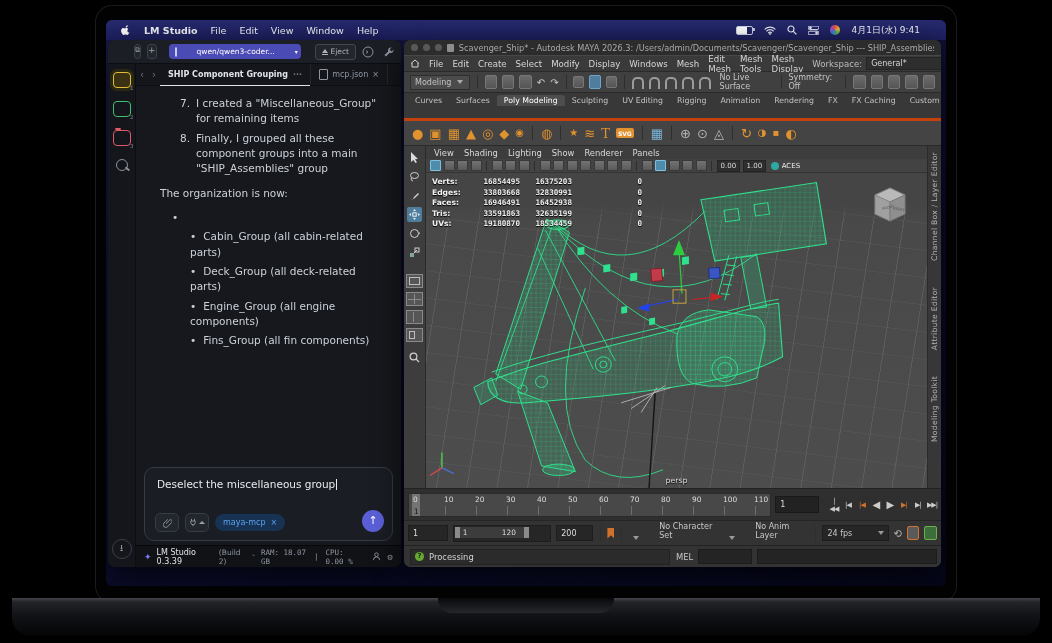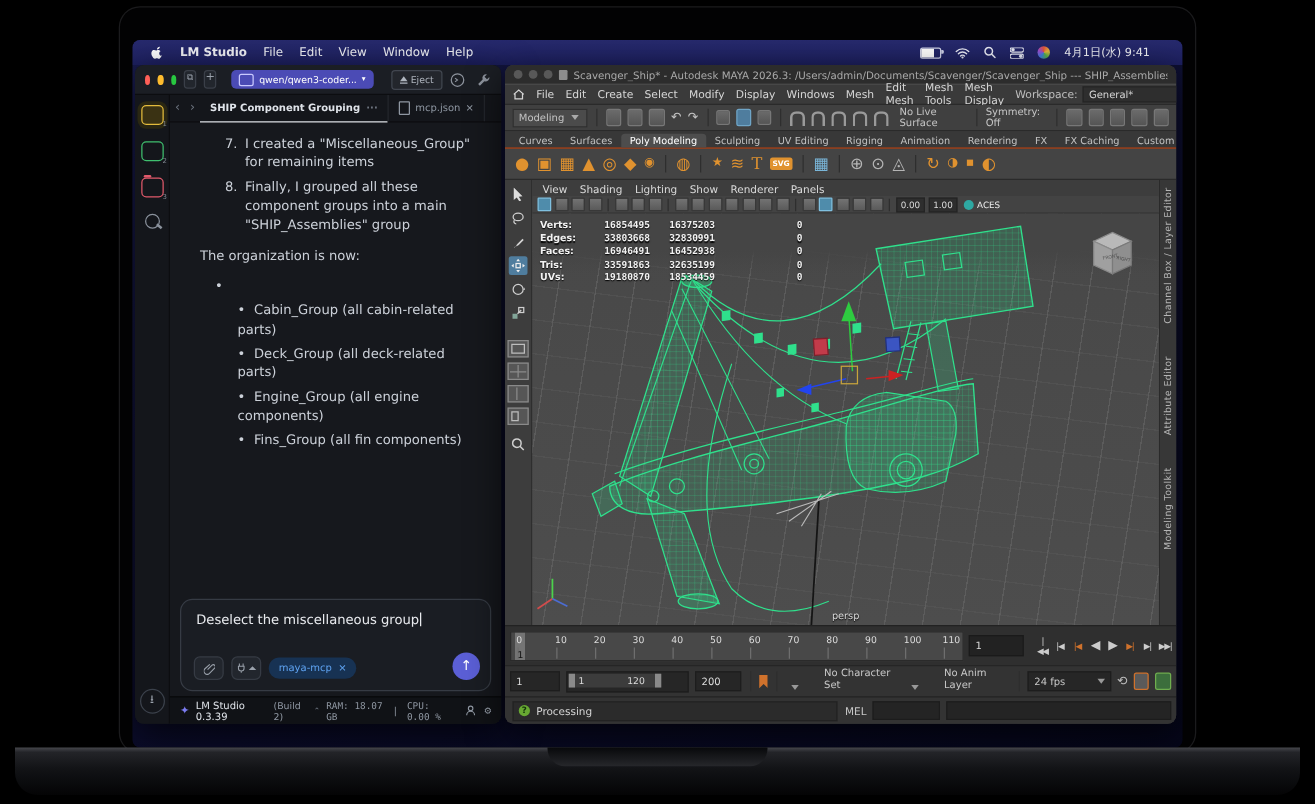--- a/index.html
+++ b/index.html
@@ -1,40 +1,40 @@
 <!DOCTYPE html>
 <html><head>
 <meta charset="utf-8">
 <style>
   html,body{margin:0;padding:0;background:#000;width:1052px;height:643px;overflow:hidden;
     font-family:"DejaVu Sans","Liberation Sans",sans-serif;-webkit-font-smoothing:antialiased}
   
   #screen-bezel{position:absolute;left:96px;top:6px;width:860px;height:596px;background:#020203;border-radius:16px;box-shadow:0 0 0 1px #1b1b1d}
-  #display{position:absolute;left:10px;top:26px;width:840px;height:566px;border-radius:6px;overflow:hidden;
+  #display{position:absolute;left:10px;top:14px;width:840px;height:566px;border-radius:6px;overflow:hidden;
     background:linear-gradient(155deg,#181b4e 0%,#101238 34%,#0a0b28 62%,#05061a 100%)}
   #base{position:absolute;left:12px;top:598px;width:1028px;height:38px;border-radius:0 0 18px 18px;
     background:linear-gradient(#46474c 0%,#232428 10%,#121316 45%,#0a0b0d 75%,#040405 100%)}
   #base-notch{position:absolute;left:438px;top:598px;width:176px;height:15px;border-radius:0 0 14px 14px;
     background:linear-gradient(#08090b,#26272b)}
   
   #menubar{position:absolute;left:0;top:0;width:840px;height:20px;background:linear-gradient(#272a6e,#1d2060);
     display:flex;align-items:center;color:#f2f3f8;font-size:9.5px}
   #menubar .mleft{display:flex;align-items:center;gap:13px;padding-left:14px}
   #menubar .app{font-weight:bold}
   #menubar .mright{margin-left:auto;display:flex;align-items:center;gap:11px;padding-right:26px;font-size:9px}
   .batt{width:15px;height:7px;border:1px solid #cfd2e8;border-radius:2px;position:relative;background:linear-gradient(90deg,#fff 0 70%,transparent 70%)}
   .batt:after{content:"";position:absolute;right:-3px;top:1.5px;width:2px;height:3px;background:#cfd2e8;border-radius:0 1px 1px 0}
   
   #lm{position:absolute;left:2px;top:20px;width:293px;height:527px;background:#16181d;border-radius:7px;
     box-shadow:0 8px 30px rgba(0,0,0,.7);color:#c9ced6;overflow:hidden;display:flex;flex-direction:column}
   #lm-title{height:23px;background:#1b1e24;border-bottom:1px solid #0c0d10;display:flex;align-items:center;padding:0 8px;gap:6px;flex:0 0 auto}
   .tl{width:8px;height:8px;border-radius:50%}
   .tl.r{background:#ff5f57}.tl.y{background:#febc2e}.tl.g{background:#28c840}
   .lmbtn{width:15px;height:13px;border:1px solid #3a3f48;border-radius:3px;color:#9aa1ab;font-size:9px;line-height:11px;text-align:center;background:#22262d}
-  #model-pill{margin-left:6px;height:15px;background:#4b4bb5;border-radius:4px;color:#fff;font-size:7.5px;display:flex;align-items:center;gap:4px;padding:0 6px;max-width:120px;white-space:nowrap}
+  #model-pill{margin-left:6px;height:15px;background:#4b4bb5;border-radius:4px;color:#fff;font-size:7.5px;display:flex;align-items:center;gap:20px;padding:0 6px;max-width:120px;white-space:nowrap}
   #model-pill .chip{width:10px;height:8px;border:1px solid #c9c9ff;border-radius:2px}
   #eject{margin-left:8px;height:14px;border:1px solid #41464f;border-radius:3px;background:#23262c;color:#aeb4bd;font-size:7.5px;display:flex;align-items:center;gap:3px;padding:0 6px}
   .eject-tri{width:0;height:0;border-left:3px solid transparent;border-right:3px solid transparent;border-bottom:4px solid #aeb4bd;position:relative;top:-1px}
   .eject-tri:after{content:"";position:absolute;left:-3px;top:5px;width:6px;height:1.5px;background:#aeb4bd}
   #lm-title .rt{margin-left:auto;display:flex;gap:9px;color:#8d939d}
   #lm-main{flex:1;display:flex;min-height:0}
   
   #rail{width:27px;background:#14161b;border-right:1px solid #0c0d10;display:flex;flex-direction:column;align-items:center;padding-top:8px;gap:13px;position:relative}
   .rico{width:16px;height:14px;border-radius:4px;border:1.6px solid;position:relative;font-size:5px}
   .rico .bdg{position:absolute;right:-4px;bottom:-4px;font-size:5.5px;color:#7e8590}
@@ -88,21 +88,21 @@
   #my-menu .ws{margin-left:auto;display:flex;align-items:center;gap:4px;color:#bdbdbd}
   #ws-dd{width:84px;height:11px;background:#2e2e2e;border:1px solid #242424;display:flex;align-items:center;padding:0 4px;color:#d6d6d6;font-size:8px}
   #my-tools{height:20px;background:#404040;border-bottom:1px solid #2a2a2a;display:flex;align-items:center;gap:5px;padding:0 6px;flex:0 0 auto;font-size:8px;color:#c4c4c4}
   .dd{height:13px;background:#4b4b4b;border:1px solid #2e2e2e;display:flex;align-items:center;padding:0 4px;gap:6px}
   .dd .arr{width:0;height:0;border-left:3px solid transparent;border-right:3px solid transparent;border-top:4px solid #aaa}
   .vsep{width:1px;height:14px;background:#2e2e2e;margin:0 2px}
   .ti{width:12px;height:12px;display:inline-block;border:1px solid #777;border-radius:2px;background:linear-gradient(#6b6b6b,#555)}
   .ti.hl{background:#4f7d9e;border-color:#6fa5c7}
   .ti.sm{width:10px;height:10px}
   .magnet{width:9px;height:10px;border:2px solid #9a9a9a;border-bottom:none;border-radius:5px 5px 0 0;position:relative;top:1px}
-  #my-shelf-tabs{height:13px;background:#383838;border-bottom:1px solid #c2410c;display:flex;align-items:flex-end;gap:0;padding:0 2px 0 4px;font-size:7.8px;color:#c2c2c2;flex:0 0 auto}
+  #my-shelf-tabs{height:13px;background:#383838;border-bottom:3px solid #c2410c;display:flex;align-items:flex-end;gap:0;padding:0 2px 12px 4px;font-size:7.8px;color:#c2c2c2;flex:0 0 auto}
   #my-shelf-tabs .st{padding:1px 7px;white-space:nowrap}
   #my-shelf-tabs .st.active{background:#4d4d4d;color:#fff;border-radius:3px 3px 0 0}
   #my-shelf{height:24px;background:#444;border-bottom:1px solid #2a2a2a;display:flex;align-items:center;gap:6px;padding:0 8px;flex:0 0 auto;overflow:hidden}
   .sh{color:#e0922f;font-size:13px;line-height:1}
   .sh.small{font-size:10px}
   .svg-badge{background:#e0922f;color:#fff;font-size:6px;font-weight:bold;border-radius:2px;padding:1.5px 2px}
   .sh.blue{color:#7ab6d9}
   .sh.gray{color:#b5b5b5}
   
   #my-main{flex:1;display:flex;min-height:0}

